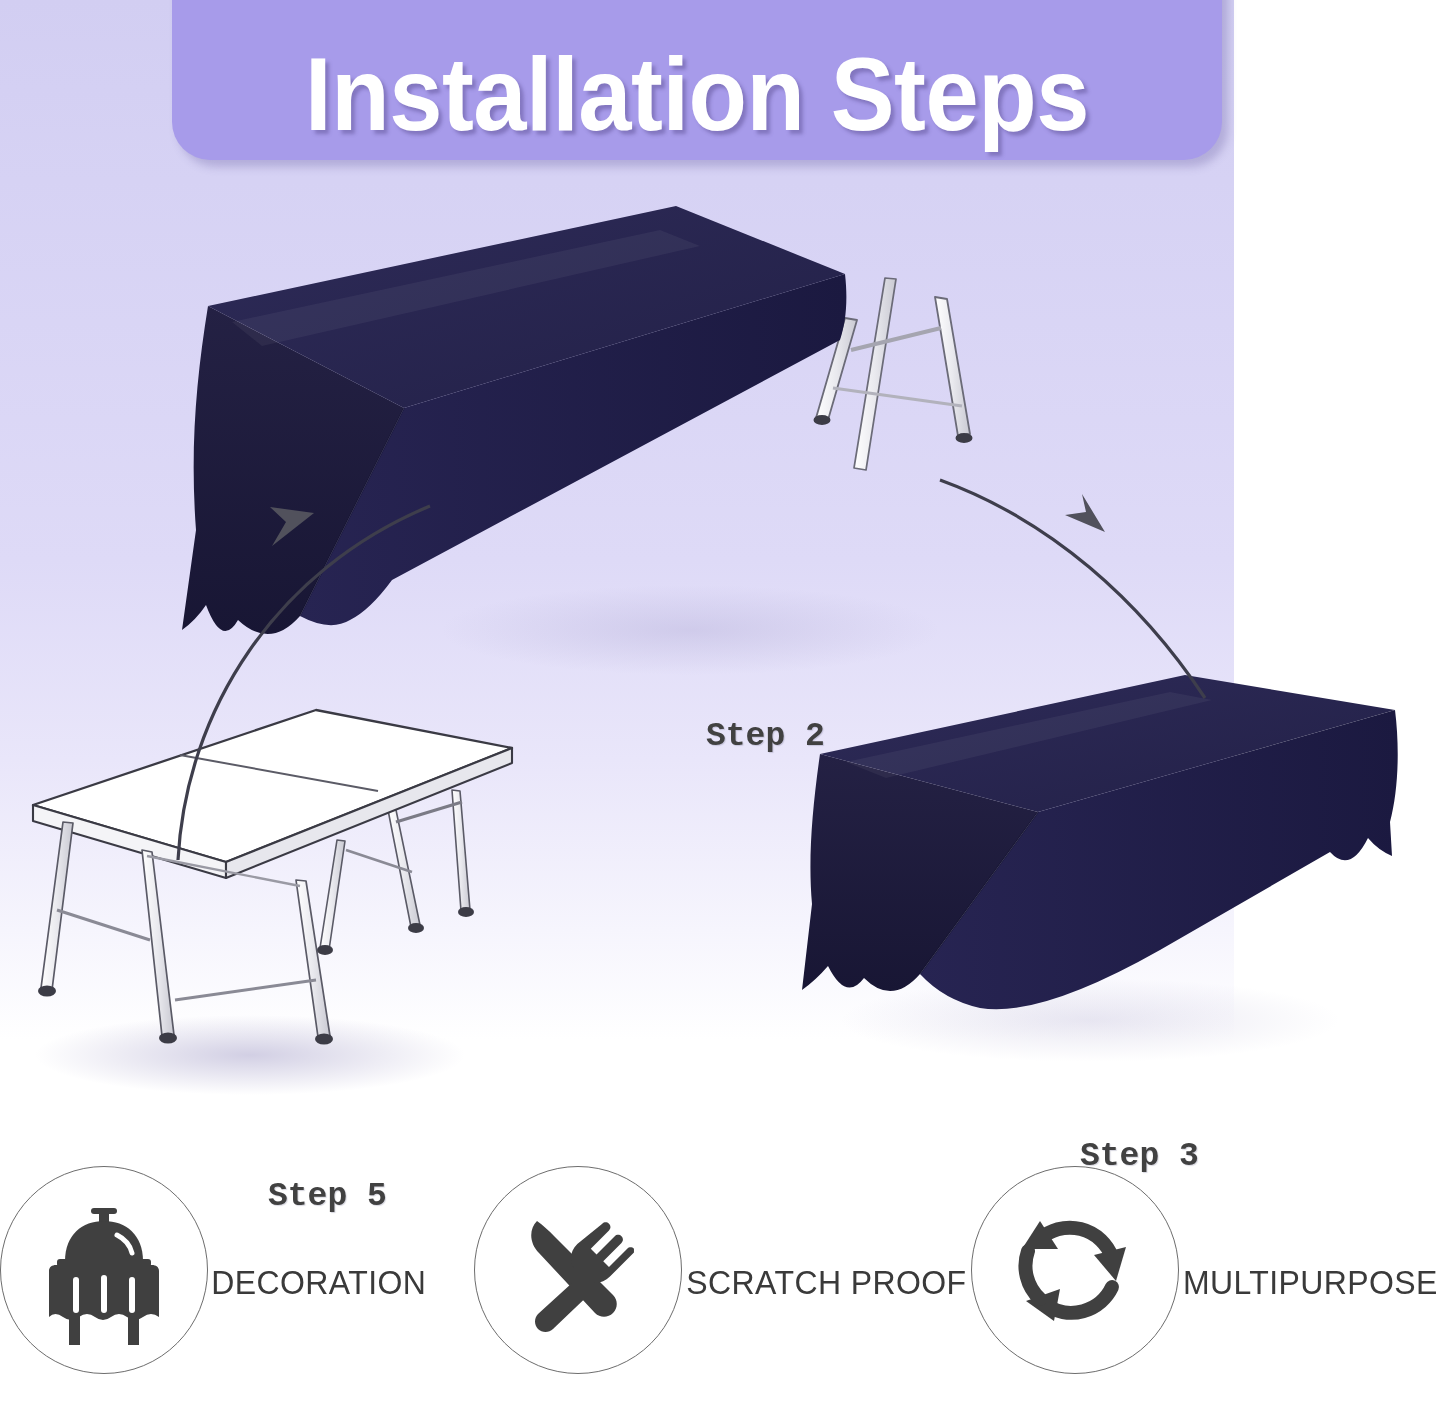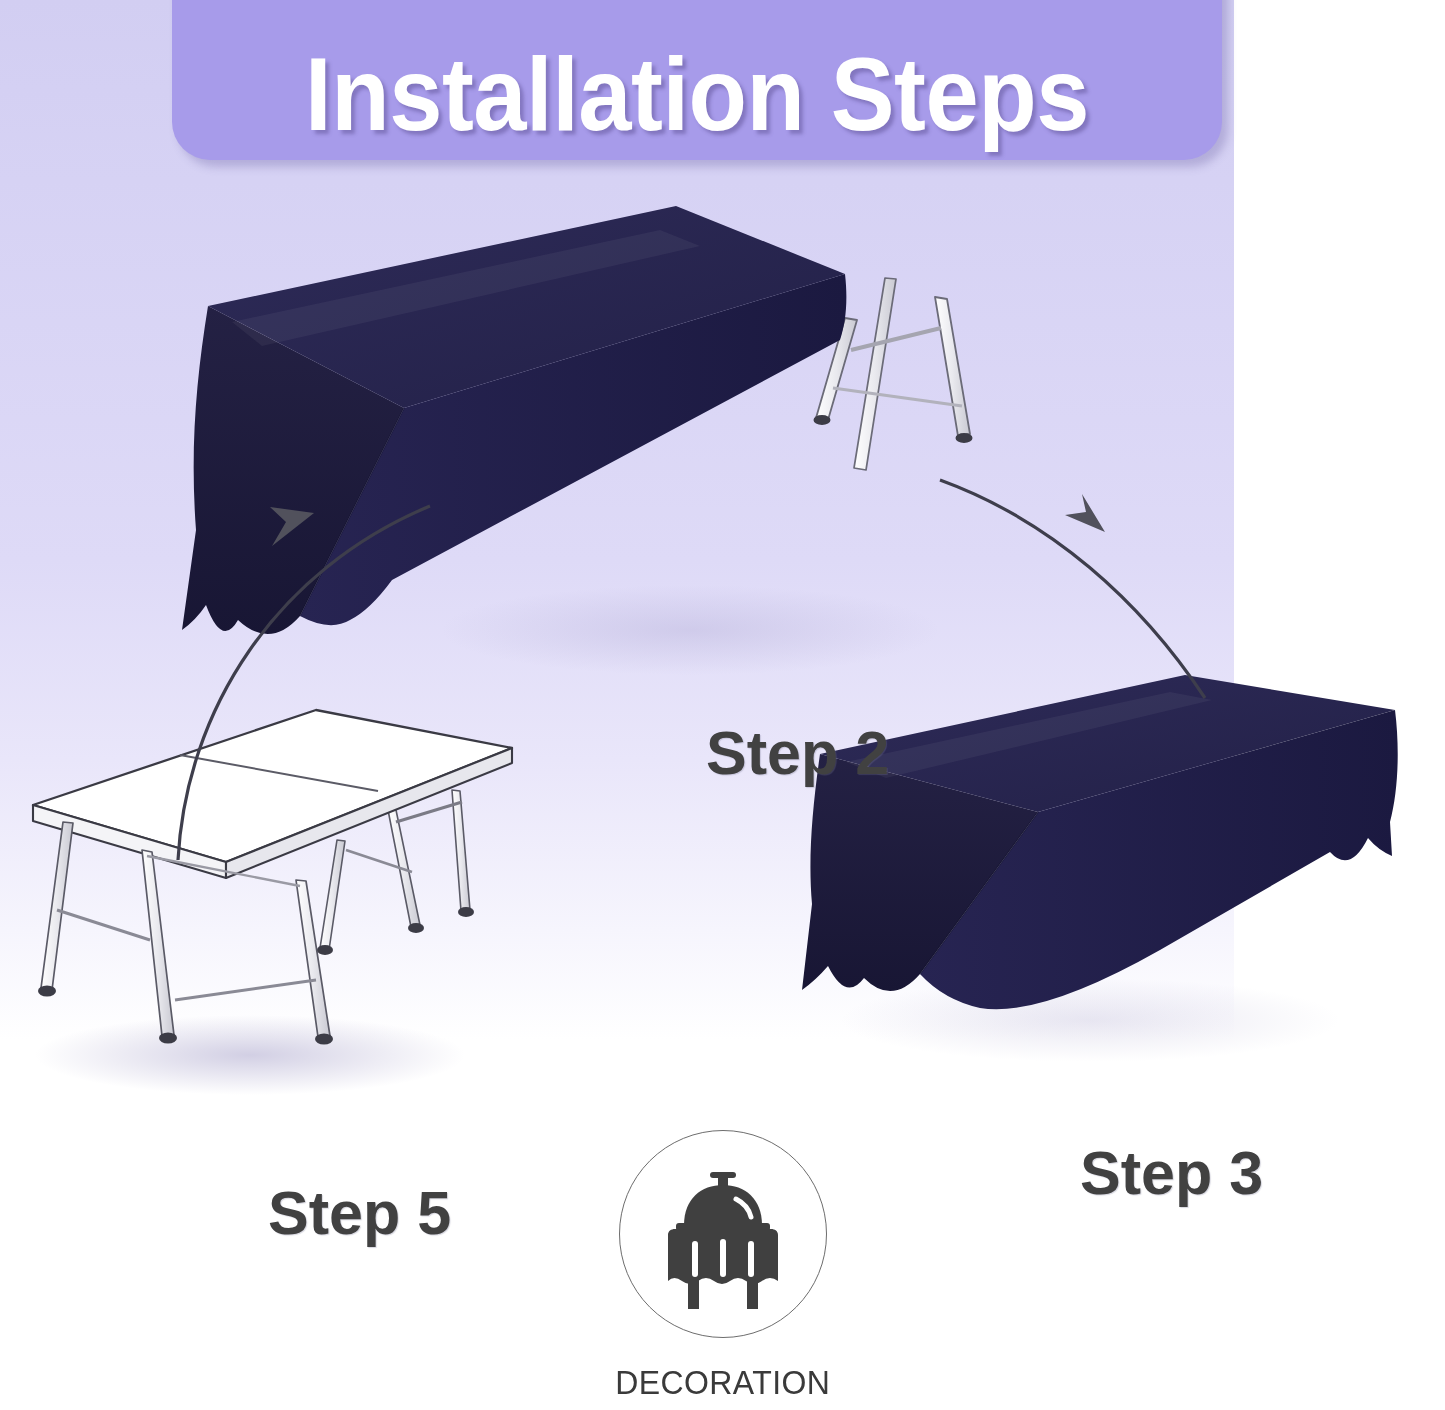--- a/index.html
+++ b/index.html
@@ -47,37 +47,38 @@
     text-shadow:4px 4px 4px rgba(86,74,140,.45);
     white-space:nowrap;
   }
 
   
   #stage { position:absolute; left:0; top:150px; width:1445px; height:960px; }
   .step-svg { position:absolute; left:0; top:0; width:1445px; height:960px; overflow:visible; }
 
   .step-label {
     position:absolute;
-    font-size:61px;
+    font-size:33px;
     font-weight:bold;
     color:#414141;
     white-space:nowrap;
     text-shadow:1px 1px 1px rgba(120,118,150,.30);
+    font-family:Liberation Mono, monospace;
   }
   #label-step1 { left:268px; top:1028px; }
   #label-step2 { left:706px; top:568px; }
   #label-step3 { left:1080px; top:988px; }
 
   
   #features {
     position:absolute; left:0; top:1130px;
     width:1445px; height:280px;
     display:flex;
   }
-  .feature { flex:1 1 0; display:flex; flex-direction:column; align-items:center; }
+  .feature { flex:1 1 0; display:flex; align-items:center; }
   .feature-circle {
     width:208px; height:208px;
     border-radius:50%;
     border:1.6px solid #6d6d6d;
     background:#ffffff;
     display:flex; align-items:center; justify-content:center;
   }
   .feature-circle svg { display:block; }
   .feature-label {
     margin-top:26px;
@@ -261,17 +262,62 @@
             <rect x="44" y="82" width="6" height="36" rx="3"></rect>
             <rect x="72" y="80" width="6" height="38" rx="3"></rect>
             <rect x="100" y="82" width="6" height="36" rx="3"></rect>
             <path d="M88 40 C96 44 101 50 103 58" stroke="#ffffff" stroke-width="5" stroke-linecap="round" fill="none"></path>
           </g>
         </svg>
       </div>
       <div class="feature-label">DECORATION</div>
     </div>
 
-
-
+    <div class="feature">
+      <div class="feature-circle">
+        <svg width="150" height="150" viewBox="0 0 150 150">
+          <g fill="#404040">
+
+            <path d="M34 26 C26 34 26 48 36 58 L92 118 C97 123 105 123 110 118
+                     C115 113 115 105 110 100 L52 42 C45 35 40 30 34 26 Z"></path>
+
+            <path d="M116 28 C118 26 121 26 123 28 C125 30 125 33 123 35
+                     L104 54 L110 60 L129 41 C131 39 134 39 136 41
+                     C138 43 138 46 136 48 L117 67 L123 73 L142 54
+                     C144 52 147 52 149 54 L149 58 L124 83
+                     C116 91 105 92 97 85 L88 76 C81 68 82 57 90 49 Z" transform="translate(-14,-2) scale(0.96) translate(2,4)"></path>
+
+            <path d="M80 78 L94 92 L50 134 C46 138 39 138 35 134
+                     C31 130 31 123 35 119 Z"></path>
+          </g>
+        </svg>
+      </div>
+      <div class="feature-label">SCRATCH PROOF</div>
+    </div>
+
+
+    <div class="feature">
+      <div class="feature-circle">
+        <svg width="150" height="150" viewBox="0 0 150 150">
+          <g fill="none" stroke="#404040" stroke-width="14" stroke-linecap="round">
+
+            <path d="M40 44 A45 45 0 0 1 112 62"></path>
+
+            <path d="M112 92 A45 45 0 0 1 46 110"></path>
+          </g>
+          <g fill="#404040">
+
+            <polygon points="22,54 58,54 40,26"></polygon>
+
+            <polygon points="94,60 126,52 116,86"></polygon>
+
+            <polygon points="60,94 54,126 26,106"></polygon>
+          </g>
+          <g fill="none" stroke="#404040" stroke-width="14" stroke-linecap="round">
+            <path d="M28 56 A45 45 0 0 0 40 104"></path>
+          </g>
+        </svg>
+      </div>
+      <div class="feature-label">MULTIPURPOSE</div>
+    </div>
 
   </div>
 </div>
 
 </body></html>

